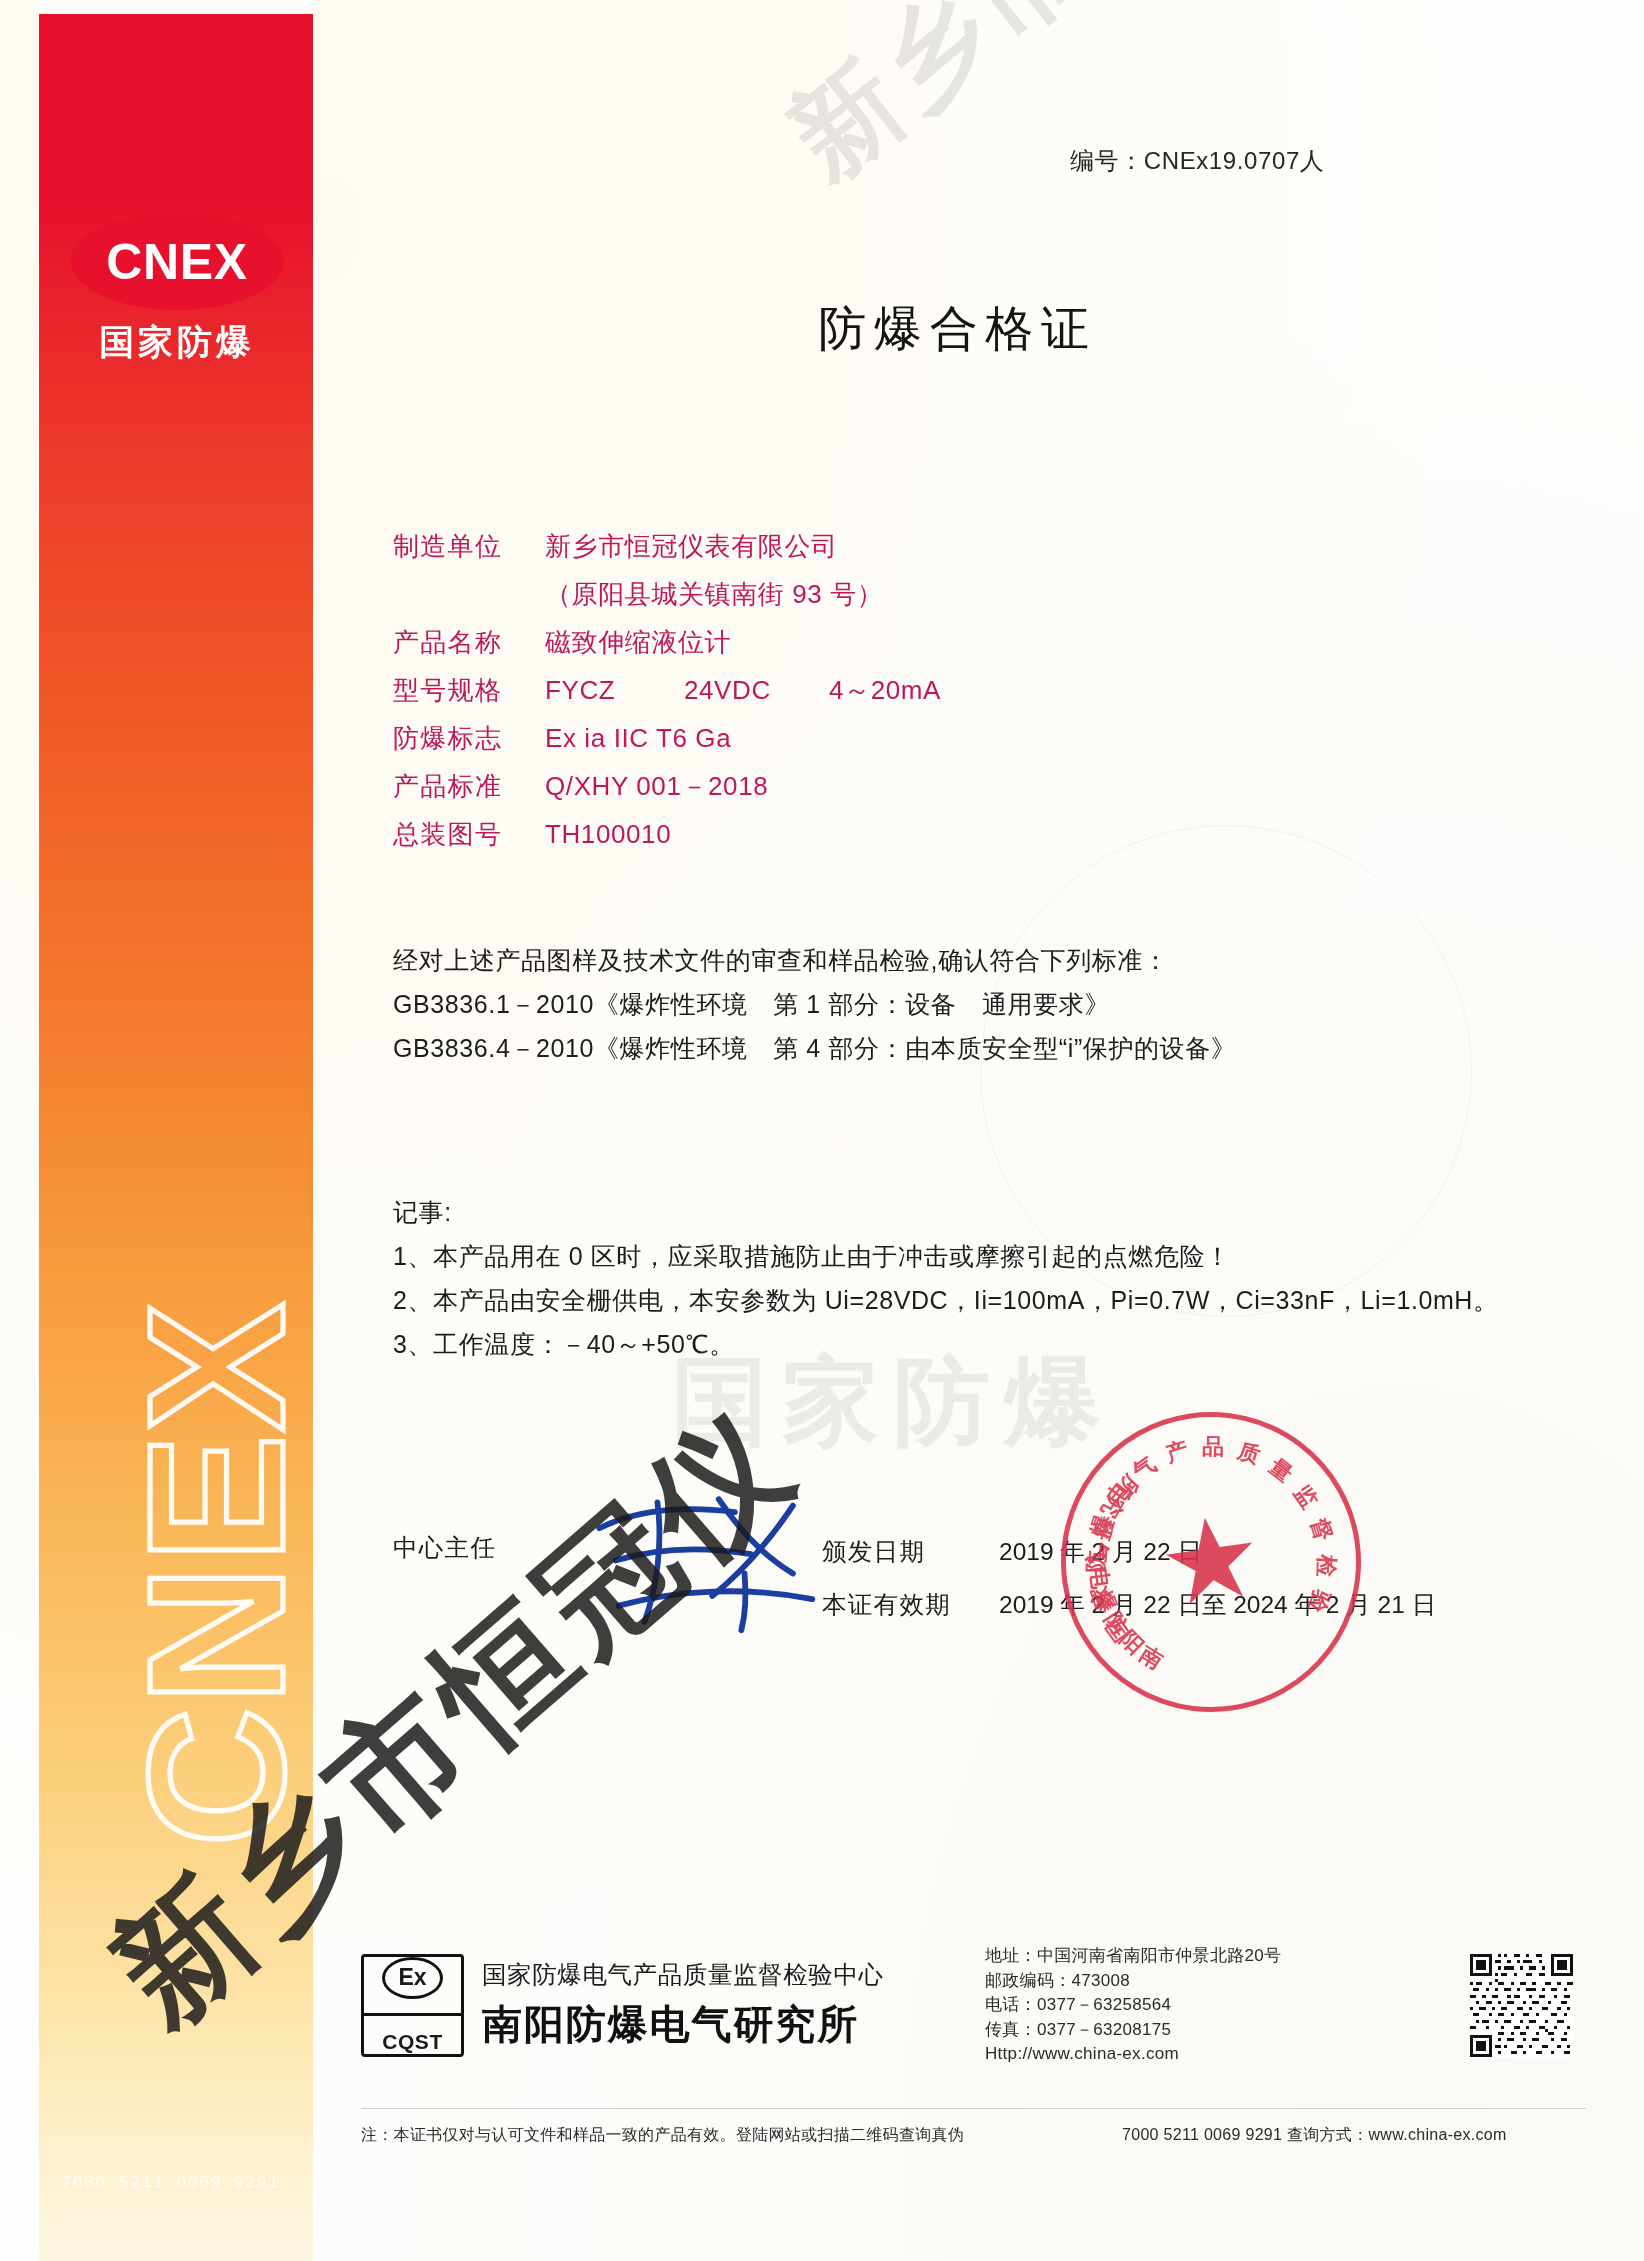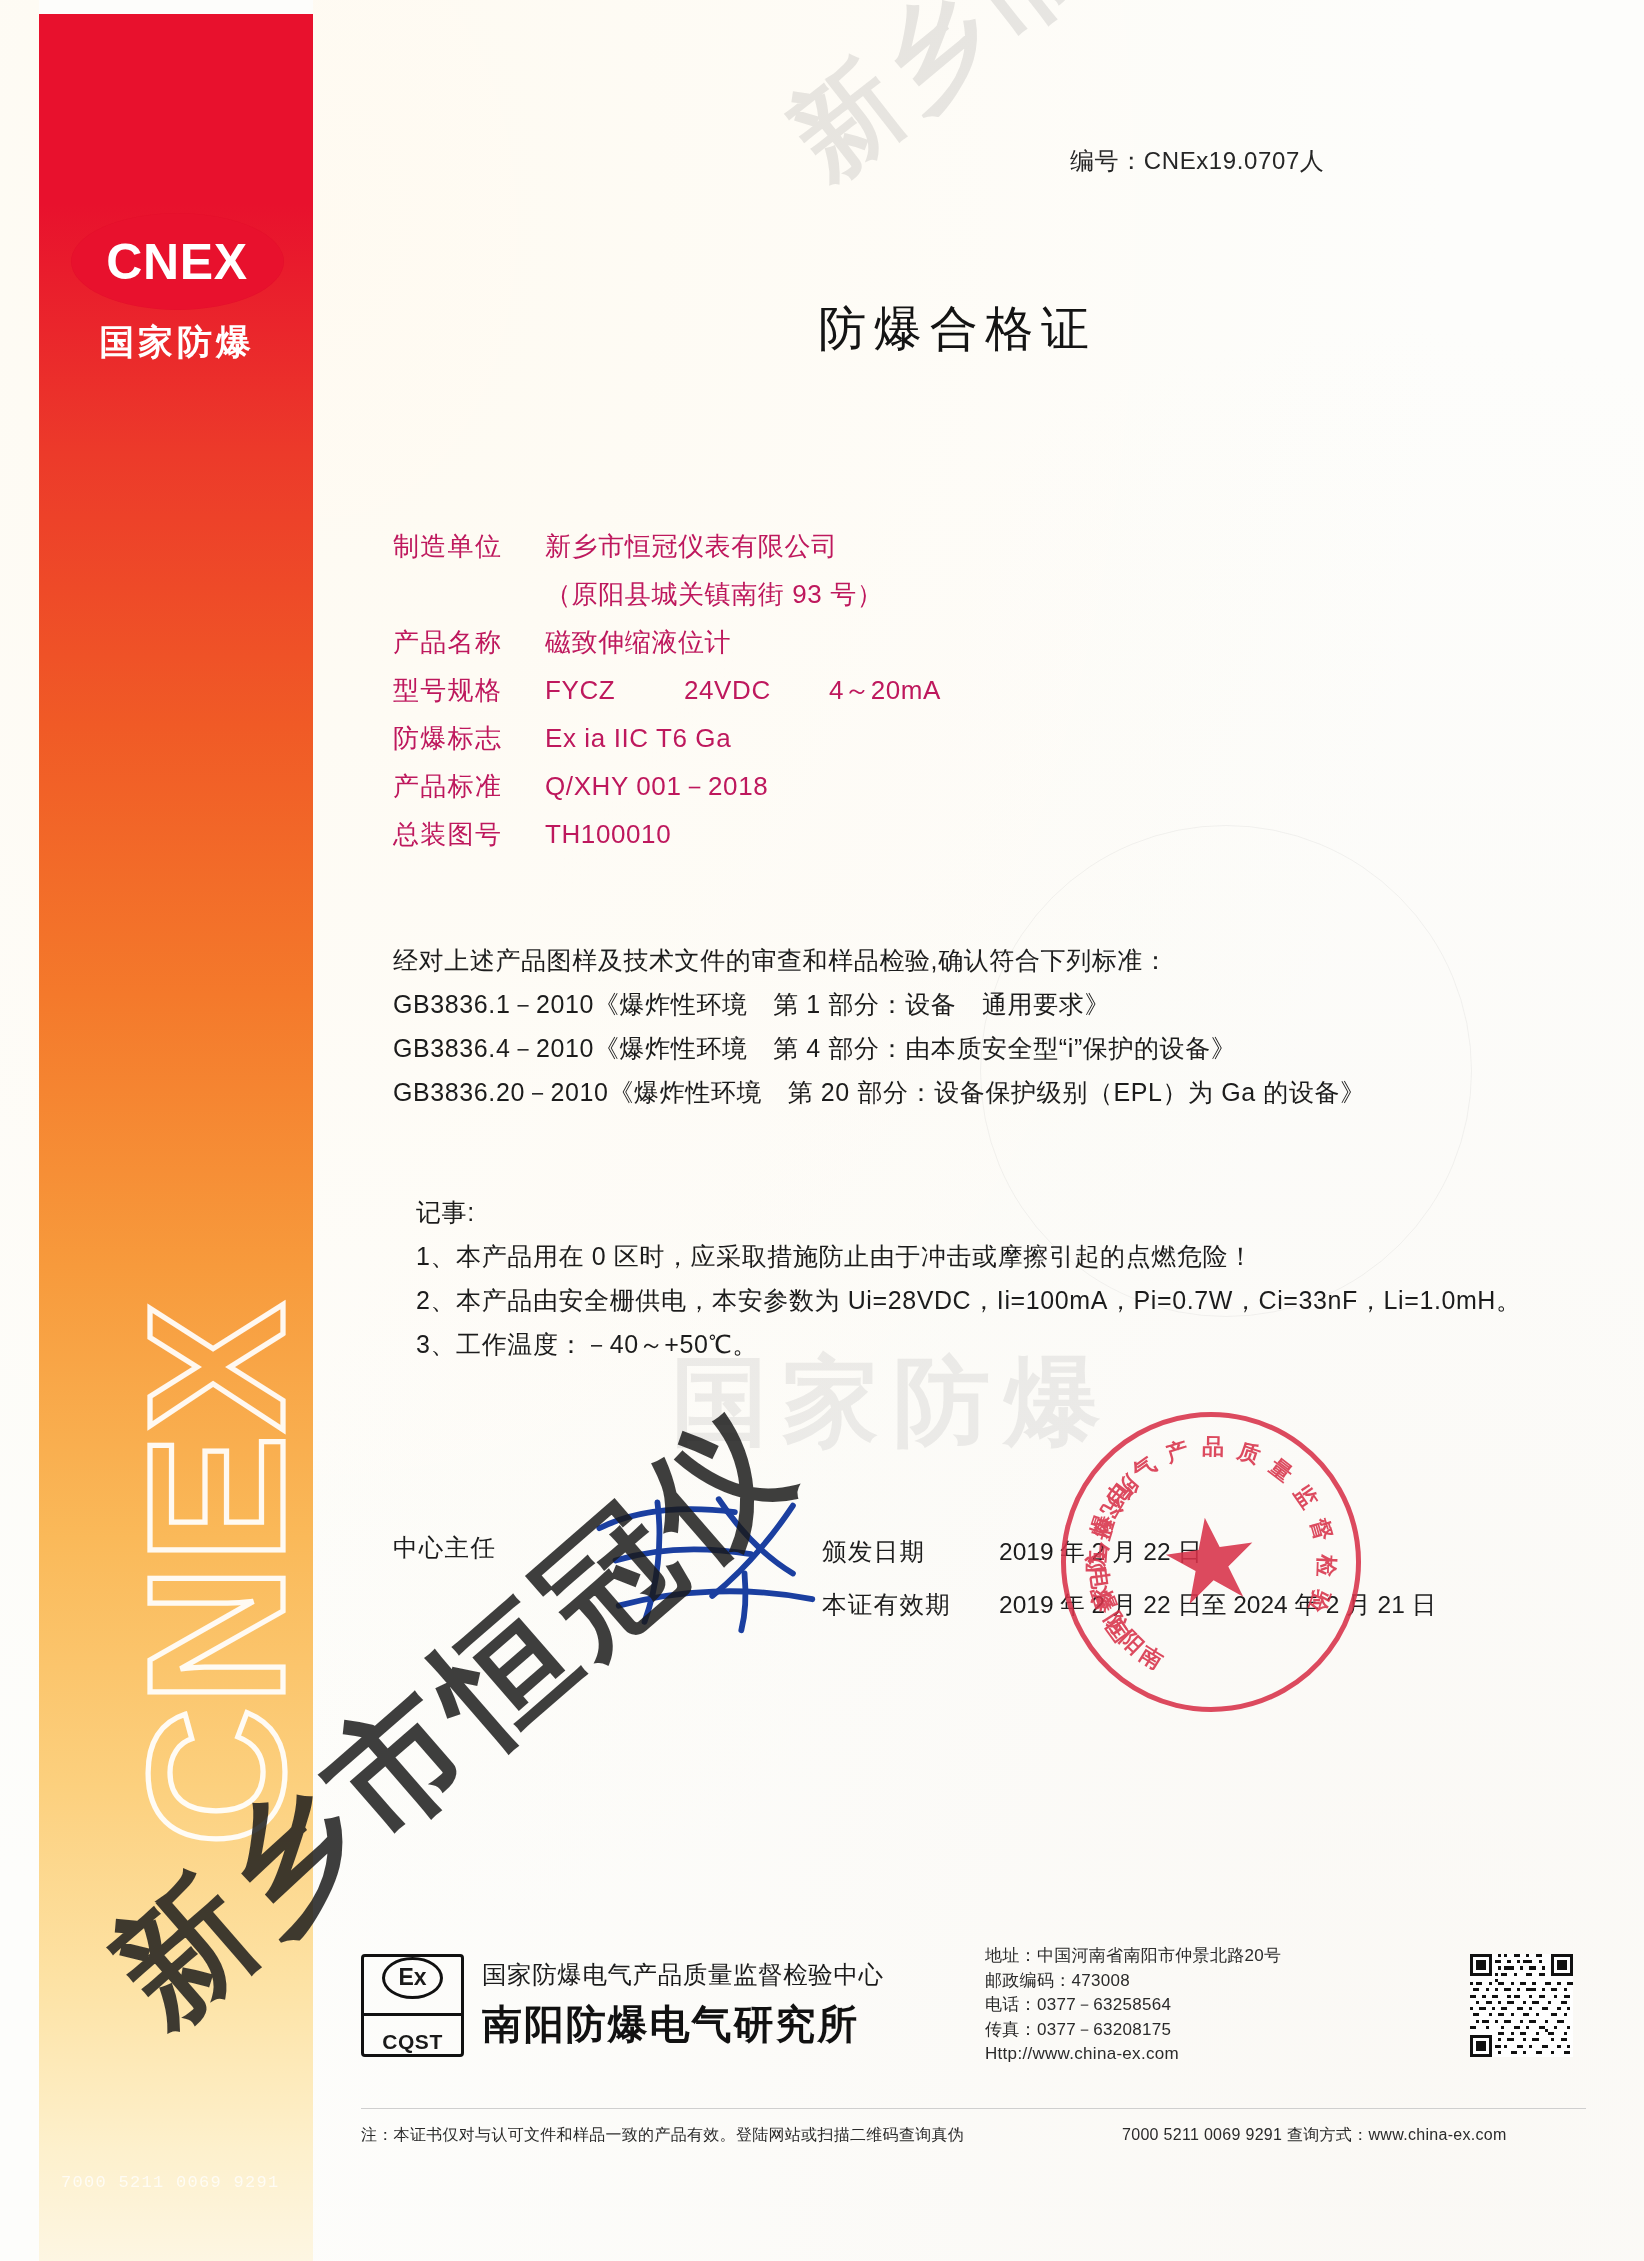--- a/index.html
+++ b/index.html
@@ -105,21 +105,21 @@
   .model-val{ display:flex; }
   .model-val span:nth-child(1){ width:139px; }
   .model-val span:nth-child(2){ width:145px; }
   
   #standards{
     position:absolute; left:393px; top:938px; width:1180px;
     font-size:25px; line-height:44px; color:#1c1c1c; letter-spacing:0.6px;
   }
   
   #notes{
-    position:absolute; left:416px; top:1190px; width:1206px;
+    position:absolute; left:393px; top:1190px; width:1206px;
     font-size:25px; line-height:44px; color:#1c1c1c; letter-spacing:0.6px;
   }
   
   #sig-label{
     position:absolute; left:393px; top:1531px; font-size:24.5px; letter-spacing:1.3px; color:#1c1c1c;
   }
   #signature{
     position:absolute; left:580px; top:1483px; width:271px; height:155px;
     color:#1b3fa0;
   }
@@ -268,21 +268,20 @@
     <div class="info-row">
       <div class="info-label">总装图号</div>
       <div class="info-val">TH100010</div>
     </div>
   </div>
 
   <div id="standards">
     <div>经对上述产品图样及技术文件的审查和样品检验,确认符合下列标准：</div>
     <div>GB3836.1－2010《爆炸性环境　第 1 部分：设备　通用要求》</div>
     <div>GB3836.4－2010《爆炸性环境　第 4 部分：由本质安全型“i”保护的设备》</div>
-    <div>GB3836.20－2010《爆炸性环境　第 20 部分：设备保护级别（EPL）为 Ga 的设备》</div>
   </div>
 
   <div id="notes">
     <div>记事:</div>
     <div>1、本产品用在 0 区时，应采取措施防止由于冲击或摩擦引起的点燃危险！</div>
     <div>2、本产品由安全栅供电，本安参数为 Ui=28VDC，Ii=100mA，Pi=0.7W，Ci=33nF，Li=1.0mH。</div>
     <div>3、工作温度：－40～+50℃。</div>
   </div>
 
   <div id="sig-label">中心主任</div>

